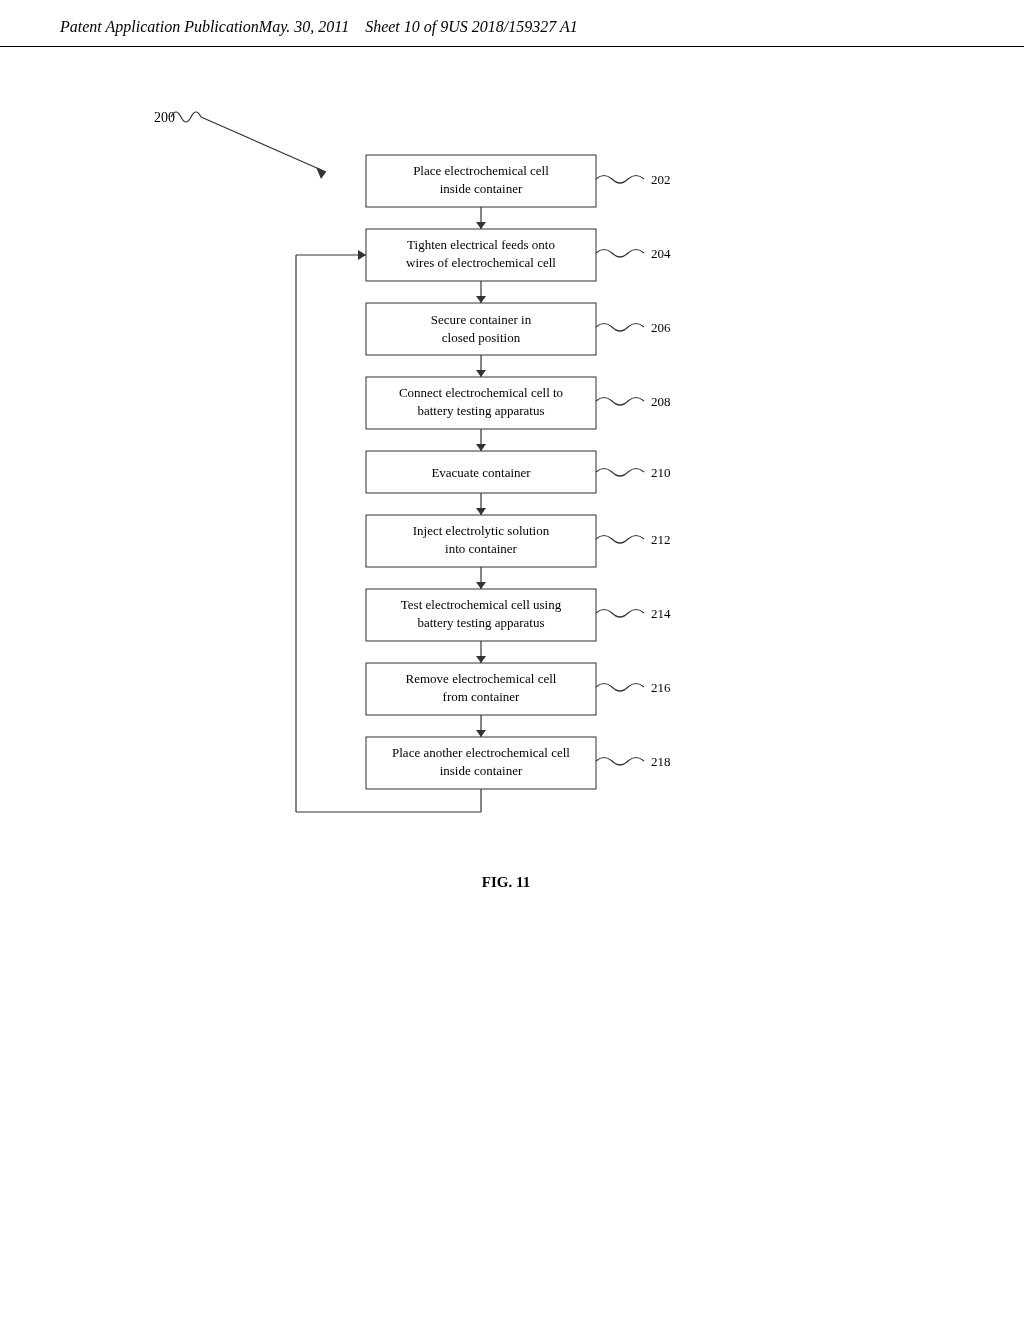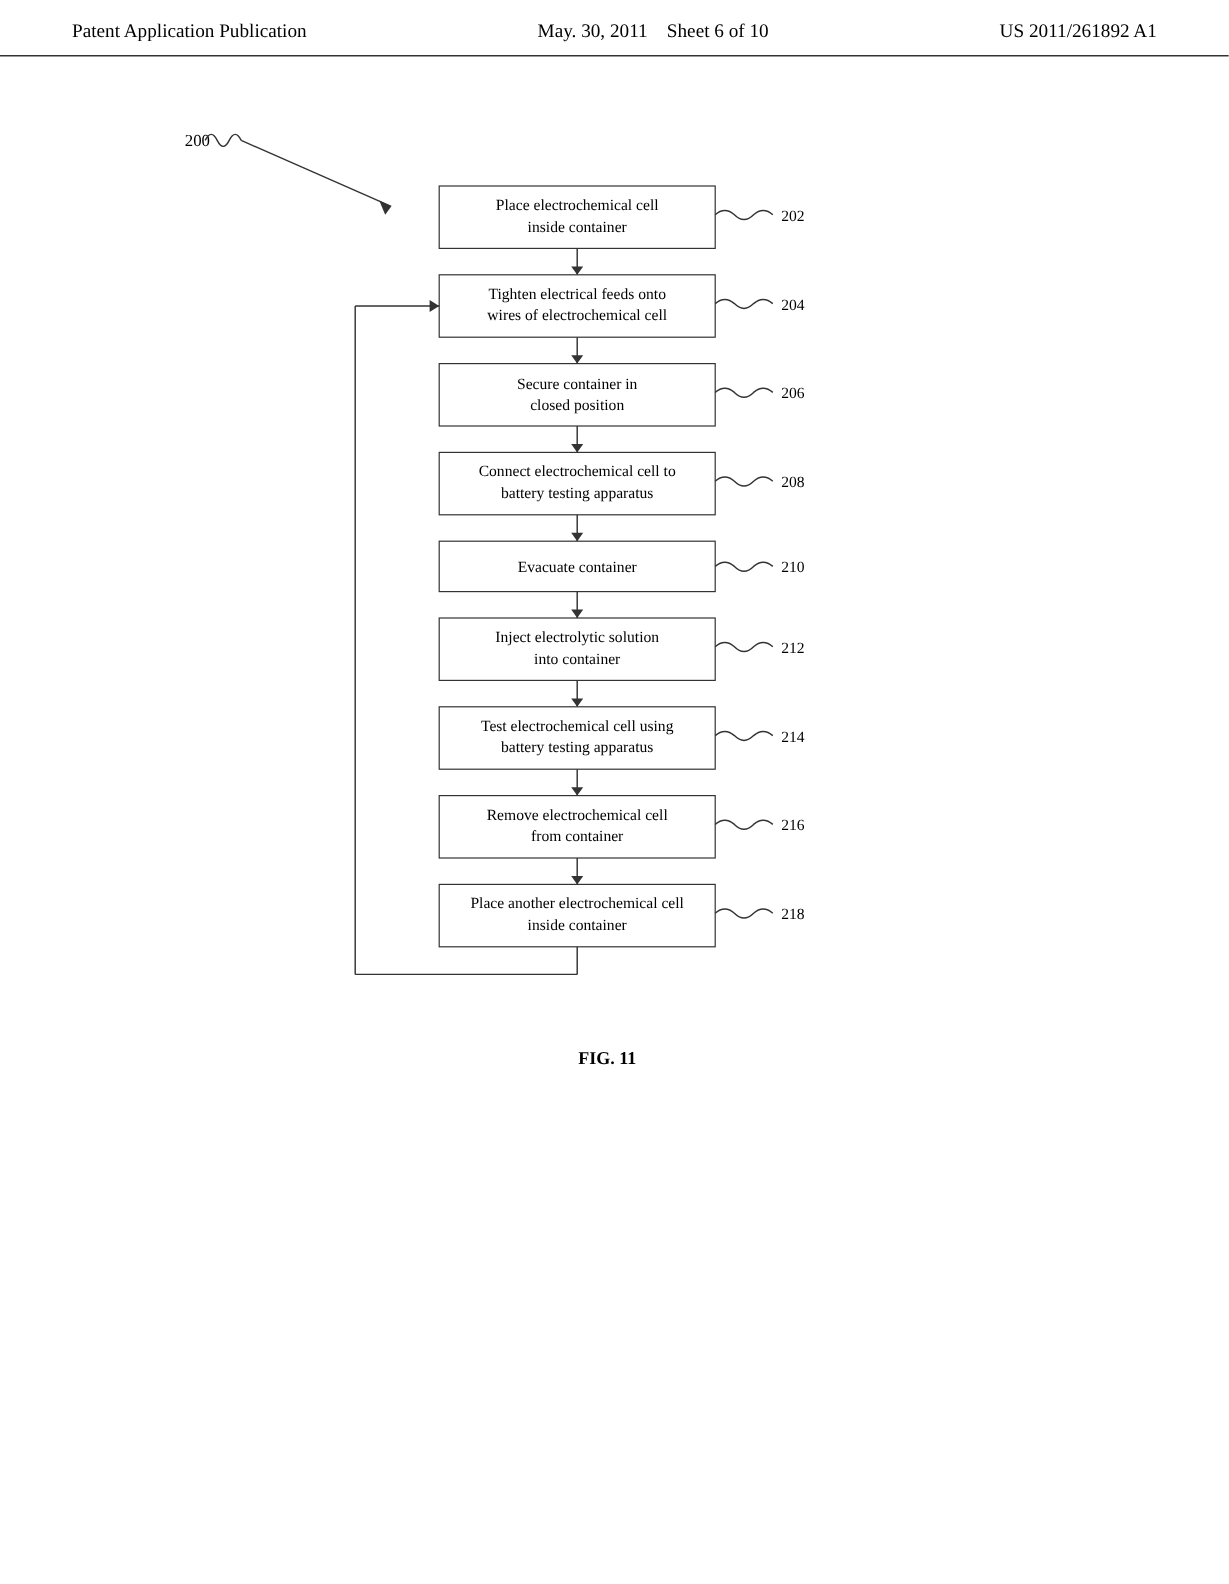--- a/index.html
+++ b/index.html
@@ -7,24 +7,24 @@
       width: 1024px;
       min-height: 1320px;
       background: #ffffff;
       font-family: 'Times New Roman', Times, serif;
       position: relative;
     }
 
     
     .header {
       display: flex;
-      justify-content: space-between;
       align-items: center;
       padding: 18px 60px 10px 60px;
       border-bottom: 1px solid #000;
+      font-style: italic;
     }
 
     
     .diagram-area {
       position: relative;
       width: 100%;
       padding: 20px 52px 40px 40px;
     }
 
     
@@ -33,23 +33,23 @@
       margin: 0 auto;
     }
   </style>
 </head>
 <body>
 
 <div class="header">
   <span>Patent Application Publication</span>
   <span>
     <span>May. 30, 2011</span>&nbsp;&nbsp;&nbsp;
-    <span>Sheet 6 of 10</span>
+    <span>Sheet 10 of 9</span>
   </span>
-  <span>US 2011/261892 A1</span>
+  <span>US 2018/159327 A1</span>
 </div>
 
 <div class="diagram-area">
 
   <svg class="flowchart-svg" width="820" height="1160" viewBox="0 0 820 1160">
 
     <text x="58" y="55" font-family="Times New Roman" font-size="14">200</text>
 
     <path d="M75,50 Q80,40 85,50 Q90,60 95,50 Q100,40 105,50" fill="none" stroke="#333" stroke-width="1.2"></path>
 

